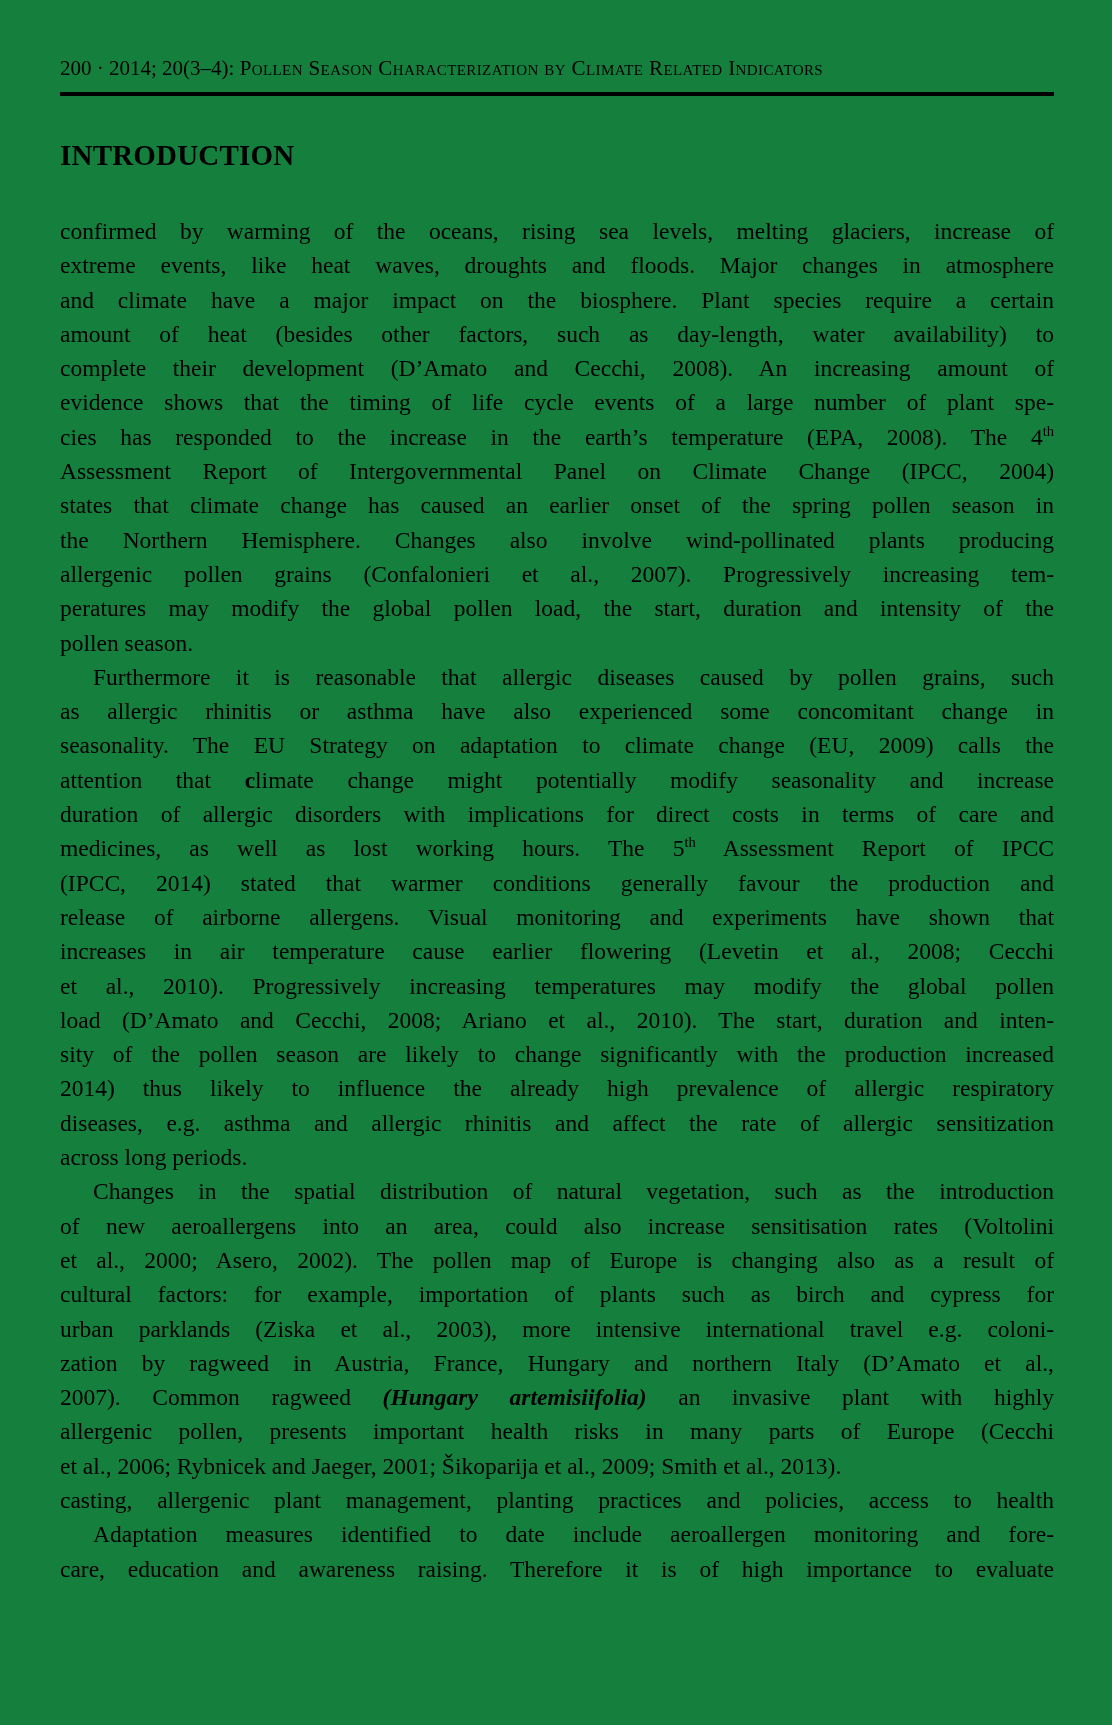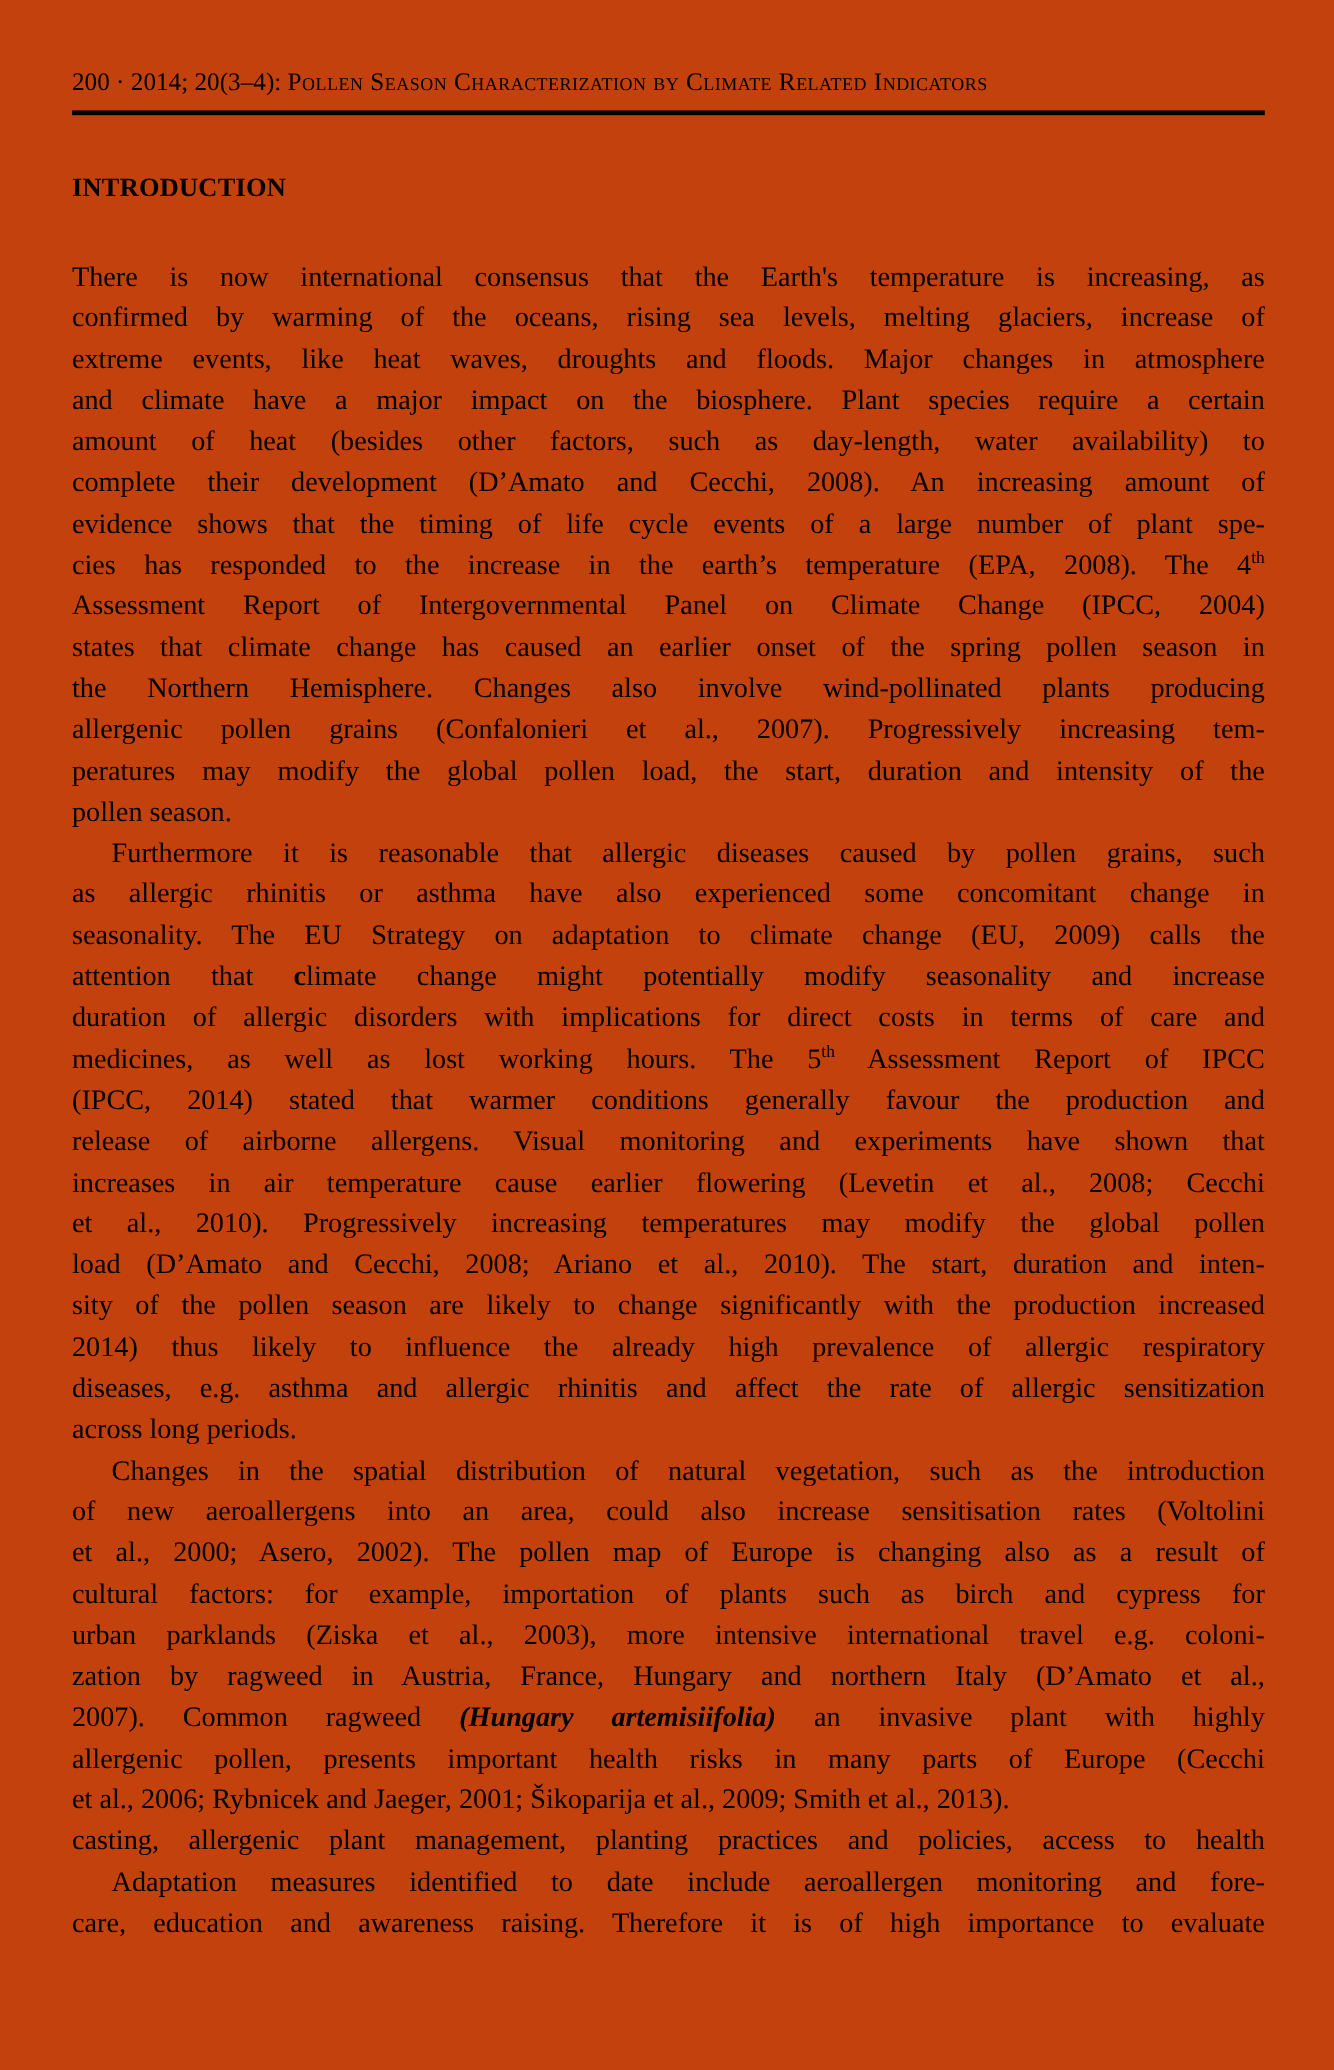--- a/index.html
+++ b/index.html
@@ -1,21 +1,21 @@
 <!DOCTYPE html>
 <html><head>
 <meta charset="utf-8">
 <style>
   html, body { margin: 0; padding: 0; background: #ffffff; }
   .page {
     position: relative;
     width: 1112px;
     height: 1725px;
     box-sizing: border-box;
-    background: #c2410c;
+    background: #15803d;
     color: #000000;
     font-family: "Liberation Serif", serif;
     padding: 56px 58px 0 60px;
     overflow: hidden;
   }
   .running-header {
     font-size: 21px;
     line-height: 24px;
     white-space: nowrap;
     color: #000;
@@ -23,21 +23,21 @@
   .running-header .sc {
     font-variant: small-caps;
     letter-spacing: 0.4px;
   }
   .rule {
     border: none;
     border-top: 4.5px solid #000;
     margin: 12px 0 0 0;
   }
   h1.section-title {
-    font-size: 22px;
+    font-size: 29px;
     line-height: 29px;
     font-weight: bold;
     margin: 45px 0 0 0;
     letter-spacing: 0.2px;
   }
   .body-text {
     margin-top: 44px;
     font-size: 23.5px;
     line-height: 34.3px;
   }
@@ -54,21 +54,20 @@
 </style>
 </head>
 <body>
 
 <div class="page">
   <div class="running-header"><span>200 · 2014; 20(3–4): </span><span class="sc">Pollen Season Characterization by Climate Related Indicators</span></div>
   <div class="rule"></div>
   <h1 class="section-title">INTRODUCTION</h1>
   <div class="body-text" id="body-text">
       <div class="para">
-        <div class="line">There is now international consensus that the Earth's temperature is increasing, as</div>
         <div class="line">confirmed by warming of the oceans, rising sea levels, melting glaciers, increase of</div>
         <div class="line">extreme events, like heat waves, droughts and floods. Major changes in atmosphere</div>
         <div class="line">and climate have a major impact on the biosphere. Plant species require a certain</div>
         <div class="line">amount of heat (besides other factors, such as day-length, water availability) to</div>
         <div class="line">complete their development (D’Amato and Cecchi, 2008). An increasing amount of</div>
         <div class="line">evidence shows that the timing of life cycle events of a large number of plant spe-</div>
         <div class="line">cies has responded to the increase in the earth’s temperature (EPA, 2008). The 4<sup>th</sup></div>
         <div class="line">Assessment Report of Intergovernmental Panel on Climate Change (IPCC, 2004)</div>
         <div class="line">states that climate change has caused an earlier onset of the spring pollen season in</div>
         <div class="line">the Northern Hemisphere. Changes also involve wind-pollinated plants producing</div>

